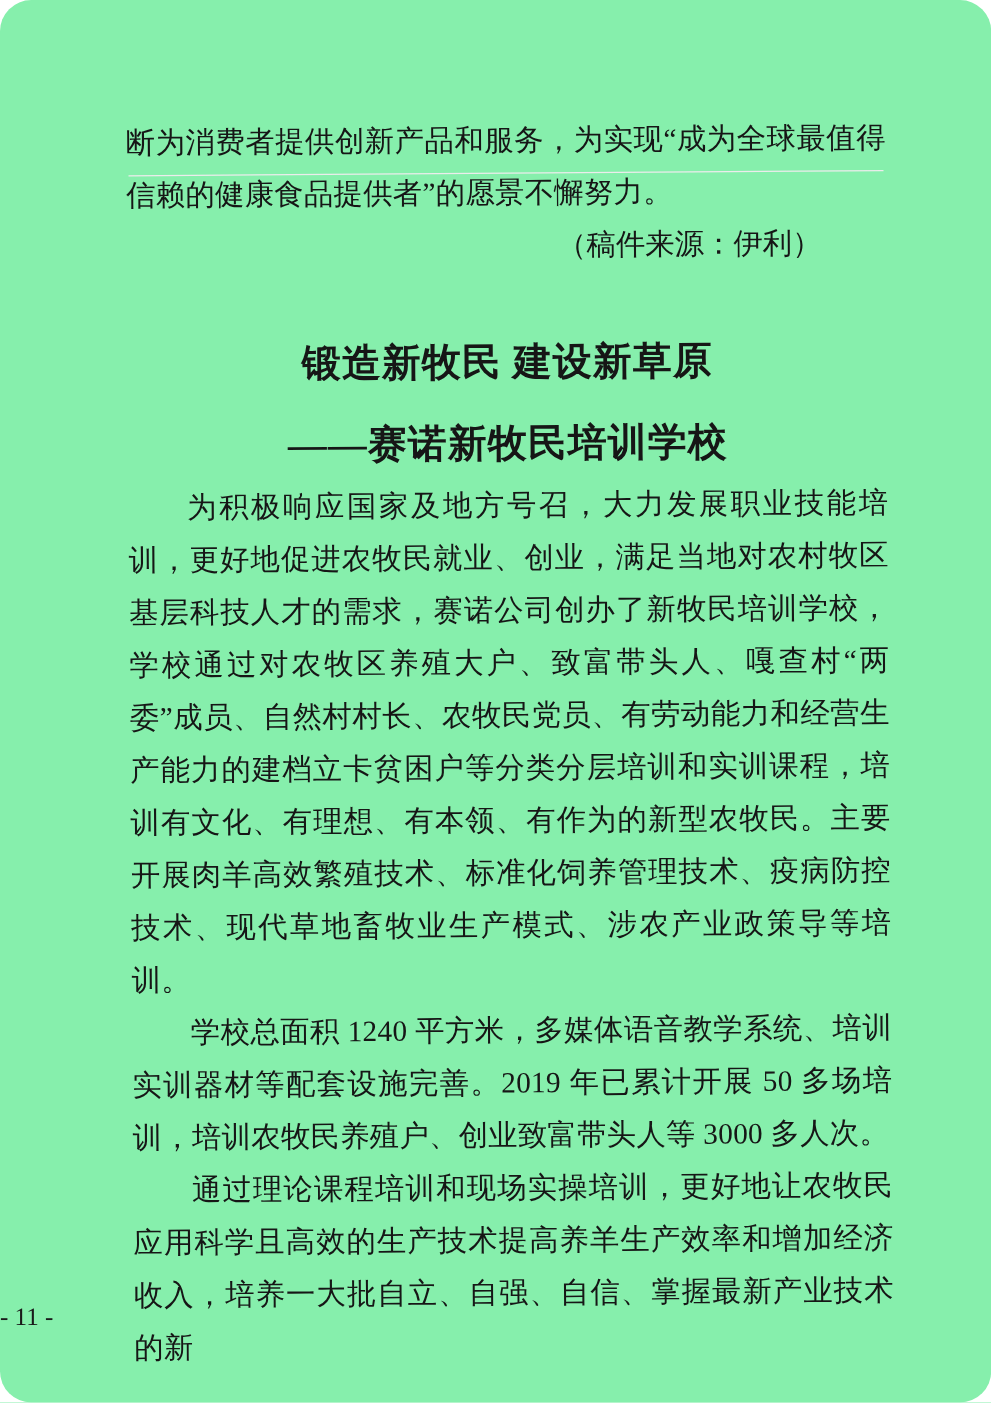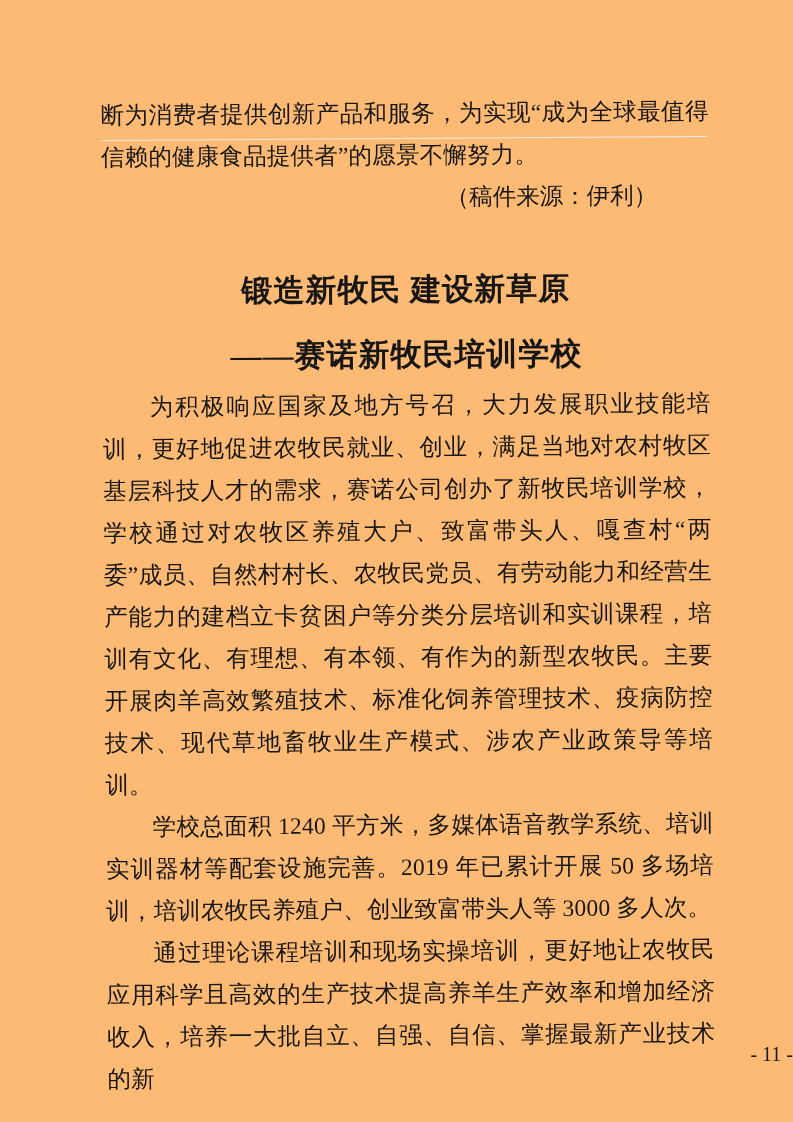--- a/index.html
+++ b/index.html
@@ -6,22 +6,23 @@
   html, body { width: 793px; height: 1122px; }
   body {
     background: #ffffff;
     font-family: "Liberation Serif", "DejaVu Serif", serif;
     color: #161616;
   }
   .page {
     position: relative;
     width: 793px;
     height: 1122px;
-    background: #fdba74;
+    background: #86efac;
     overflow: hidden;
+    border-radius: 25px;
   }
   .content {
     position: absolute;
     left: 104px;
     top: 92px;
     width: 608px;
     transform: rotate(-0.4deg);
     transform-origin: 50% 50%;
   }
   .scan-line {
@@ -61,21 +62,21 @@
     text-align: center;
     margin-top: 21px;
     letter-spacing: 1px;
   }
   .body-start { margin-top: 7px; }
   .page-footer {
     position: absolute;
     left: 0;
     top: 1042px;
     width: 793px;
-    text-align: right;
+    text-align: left;
     font-size: 20px;
     line-height: 24px;
     color: #1a1a1a;
   }
 </style>
 </head>
 <body>
 
 <div class="page">
   <div class="content">

